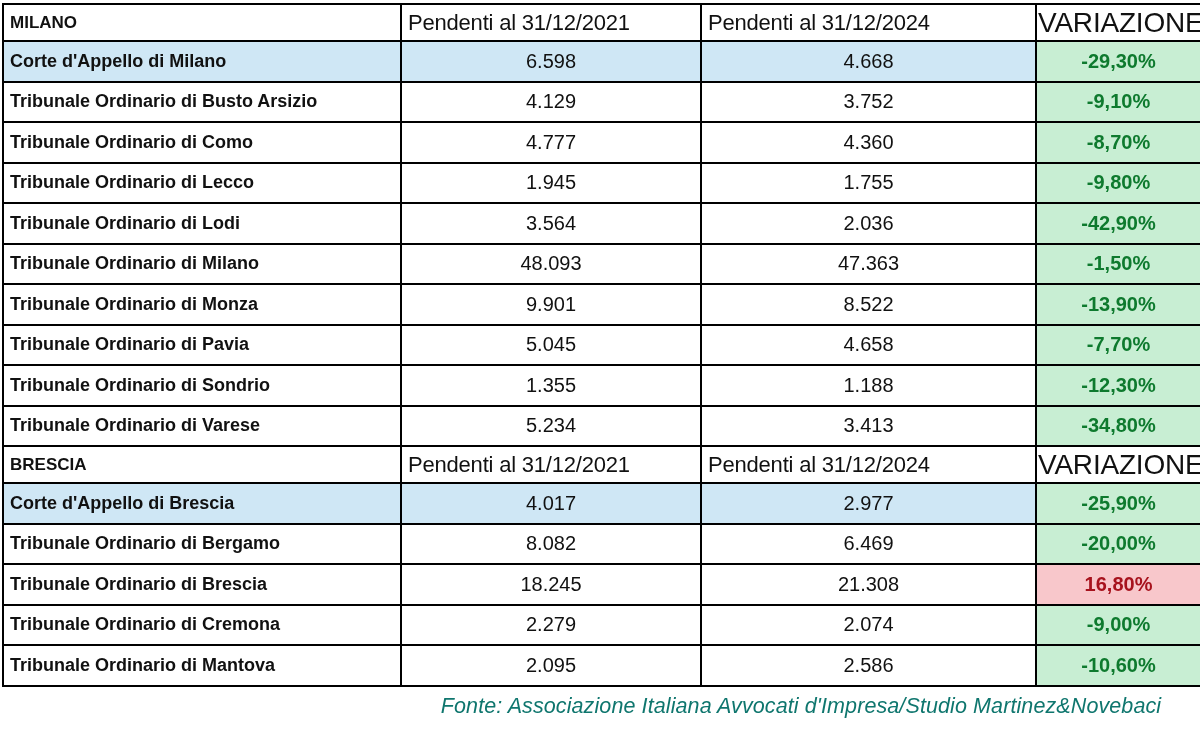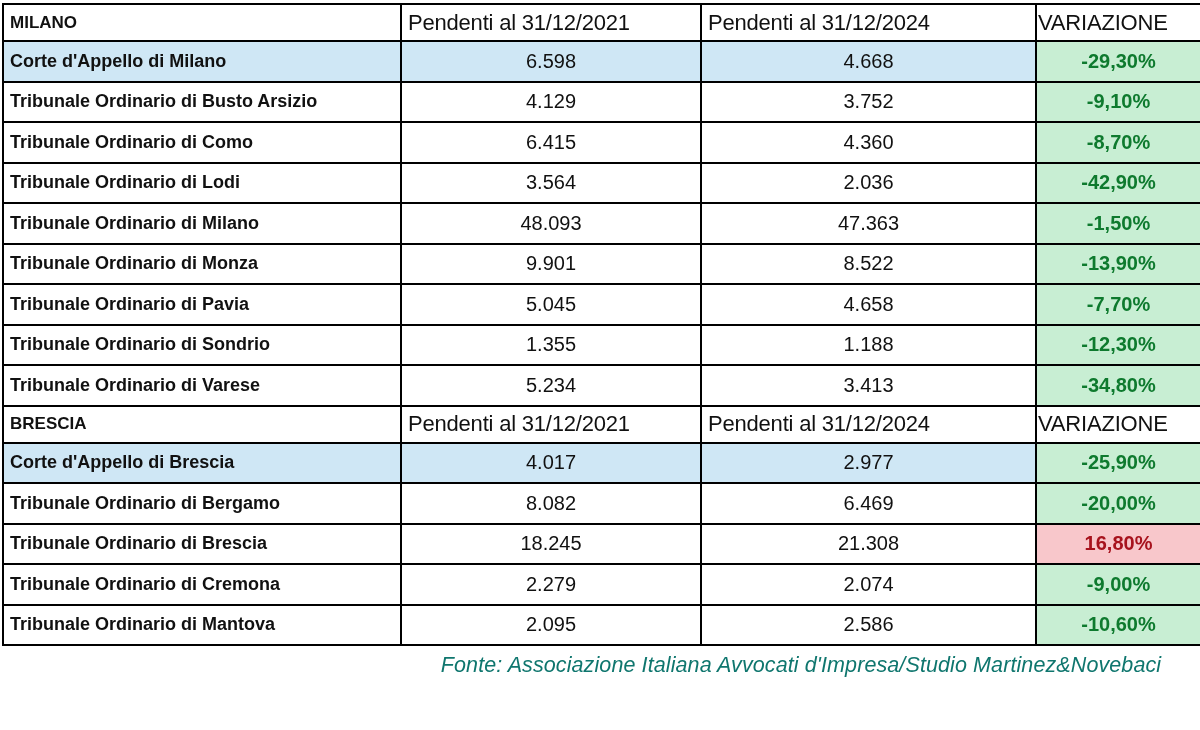--- a/index.html
+++ b/index.html
@@ -13,21 +13,21 @@
   }
   
   col.c1{width:398px;} col.c2{width:300px;} col.c3{width:335px;} col.c4{width:165px;}
 
   td{box-sizing:border-box;overflow:hidden;white-space:nowrap;}
 
   
   tr.section-header td{border:2px solid #000;background:#fff;height:37px;}
   td.hdr-region{font-weight:bold;font-size:17px;padding-left:6px;text-align:left;}
   td.hdr-col{font-size:22px;padding-left:6px;text-align:left;letter-spacing:-0.2px;}
-  td.hdr-var{font-size:22px;text-align:left;letter-spacing:-0.2px;}
+  td.hdr-var{font-size:28px;text-align:right;letter-spacing:-0.2px;}
 
   
   tr.data-row td{border:2px solid #000;height:40.5px;background:#fff;}
   td.name{font-weight:bold;font-size:18px;padding-left:6px;text-align:left;}
   td.num{font-size:20px;text-align:center;}
   td.var{font-size:20px;font-weight:bold;text-align:center;border:3px solid #000;}
   tr.row-blue td.name, tr.row-blue td.num{background:var(--blue-bg);}
   td.var.green{background:var(--green-bg);color:var(--green-text);}
   td.var.red{background:var(--red-bg);color:var(--red-text);}
 
@@ -64,23 +64,29 @@
           <td class="var green">-29,30%</td>
         </tr>
         <tr class="data-row">
           <td class="name">Tribunale Ordinario di Busto Arsizio</td>
           <td class="num">4.129</td>
           <td class="num">3.752</td>
           <td class="var green">-9,10%</td>
         </tr>
         <tr class="data-row">
           <td class="name">Tribunale Ordinario di Como</td>
-          <td class="num">6.415</td>
+          <td class="num">4.777</td>
           <td class="num">4.360</td>
           <td class="var green">-8,70%</td>
+        </tr>
+        <tr class="data-row">
+          <td class="name">Tribunale Ordinario di Lecco</td>
+          <td class="num">1.945</td>
+          <td class="num">1.755</td>
+          <td class="var green">-9,80%</td>
         </tr>
         <tr class="data-row">
           <td class="name">Tribunale Ordinario di Lodi</td>
           <td class="num">3.564</td>
           <td class="num">2.036</td>
           <td class="var green">-42,90%</td>
         </tr>
         <tr class="data-row">
           <td class="name">Tribunale Ordinario di Milano</td>
           <td class="num">48.093</td>

